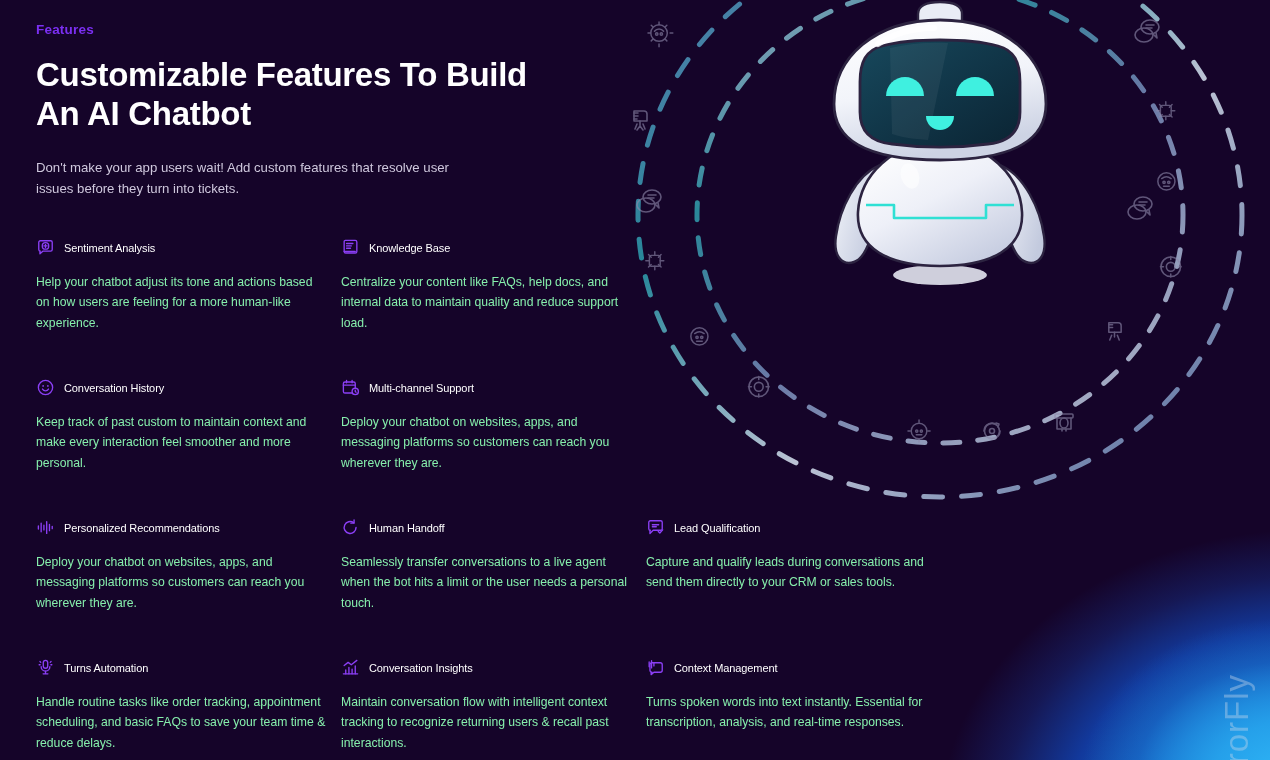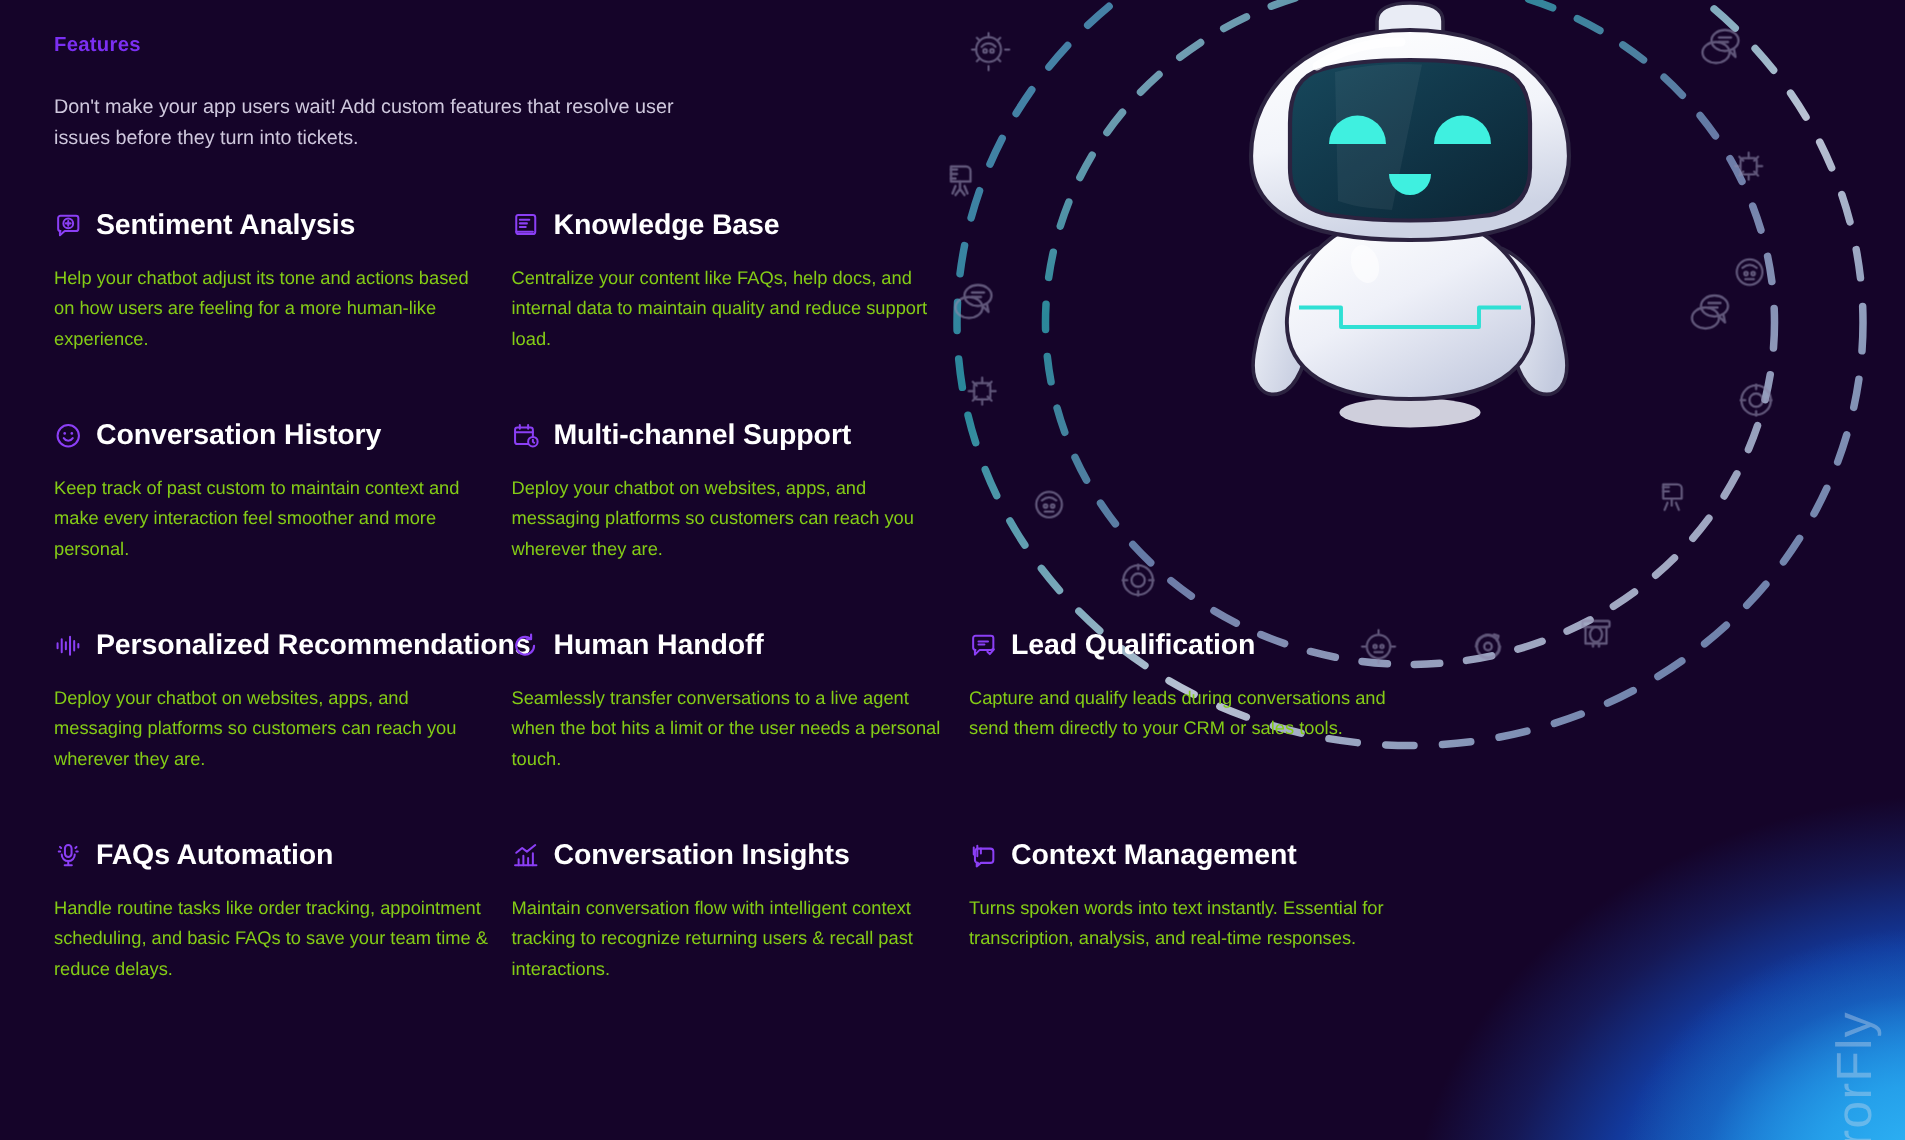--- a/index.html
+++ b/index.html
@@ -80,22 +80,22 @@
     display:grid;
     grid-template-columns:305px 305px 305px;
     column-gap:0px;
     row-gap:0px;
   }
   .card{ width:300px; padding-bottom:30px; min-height:140px; }
   .card.empty{ visibility:hidden; }
   .card-head{ display:flex; align-items:center; gap:9px; margin-bottom:14px; height:20px; }
   .card-icon{ width:19px; height:19px; flex:0 0 19px; display:block; }
   .card-icon svg{ display:block; width:19px; height:19px; }
-  .card-title{ font-size:19px; font-weight:bold; color:#ffffff; letter-spacing:-0.1px; white-space:nowrap; }
-  .card-desc{ font-size:12.2px; color:#84cc16; line-height:1.68; max-width:290px; }
+  .card-title{ font-size:11px; font-weight:normal; color:#ffffff; letter-spacing:-0.1px; white-space:nowrap; }
+  .card-desc{ font-size:12.2px; color:#86efac; line-height:1.68; max-width:290px; }
 </style>
 </head>
 <body>
 
 <div id="corner-glow"></div>
 <div id="corner-glow2"></div>
 
 <div id="art">
   <svg viewBox="0 0 660 560" xmlns="http://www.w3.org/2000/svg">
     <defs>
@@ -275,20 +275,24 @@
     <path d="M268 44 C286 32 306 28 324 28" fill="none" stroke="#ffffff" stroke-width="6" opacity="0.75" stroke-linecap="round"></path>
   </svg>
 </div>
 
 <div id="watermark">@MirrorFly</div>
 
 <div id="content">
 
   <div id="eyebrow">Features</div>
 
+  <h1 id="headline">
+    <span>Customizable Features To Build</span><br>
+    <span>An AI Chatbot</span>
+  </h1>
 
   <p id="subhead">Don't make your app users wait! Add custom features that resolve user issues before they turn into tickets.</p>
 
   <div id="features">
 
     <div class="card">
       <div class="card-head">
         <span class="card-icon">
           <svg viewBox="0 0 24 24" fill="none" stroke="#8b3ff5" stroke-width="1.7" stroke-linecap="round" stroke-linejoin="round">
             <path d="M3.5 5.5a2 2 0 0 1 2-2h13a2 2 0 0 1 2 2v9a2 2 0 0 1-2 2H9l-4 3.5V16.5H5.5a2 2 0 0 1-2-2z"></path>
@@ -391,21 +395,21 @@
     <div class="card">
       <div class="card-head">
         <span class="card-icon">
           <svg viewBox="0 0 24 24" fill="none" stroke="#8b3ff5" stroke-width="1.7" stroke-linecap="round" stroke-linejoin="round">
             <rect x="9.2" y="3" width="5.6" height="10" rx="2.8"></rect>
             <path d="M6.5 11a5.5 5.5 0 0 0 11 0"></path>
             <path d="M12 16.5V20M9 20h6"></path>
             <path d="M5 4.5l1 1M19 4.5l-1 1M4 8.5h1.2M18.8 8.5H20"></path>
           </svg>
         </span>
-        <span class="card-title">FAQs Automation</span>
+        <span class="card-title">Turns Automation</span>
       </div>
       <div class="card-desc">Handle routine tasks like order tracking, appointment scheduling, and basic FAQs to save your team time &amp; reduce delays.</div>
     </div>
 
     <div class="card">
       <div class="card-head">
         <span class="card-icon">
           <svg viewBox="0 0 24 24" fill="none" stroke="#8b3ff5" stroke-width="1.7" stroke-linecap="round" stroke-linejoin="round">
             <path d="M3 20h18"></path>
             <path d="M6 20v-5M10 20v-8M14 20v-6M18 20v-10"></path>

